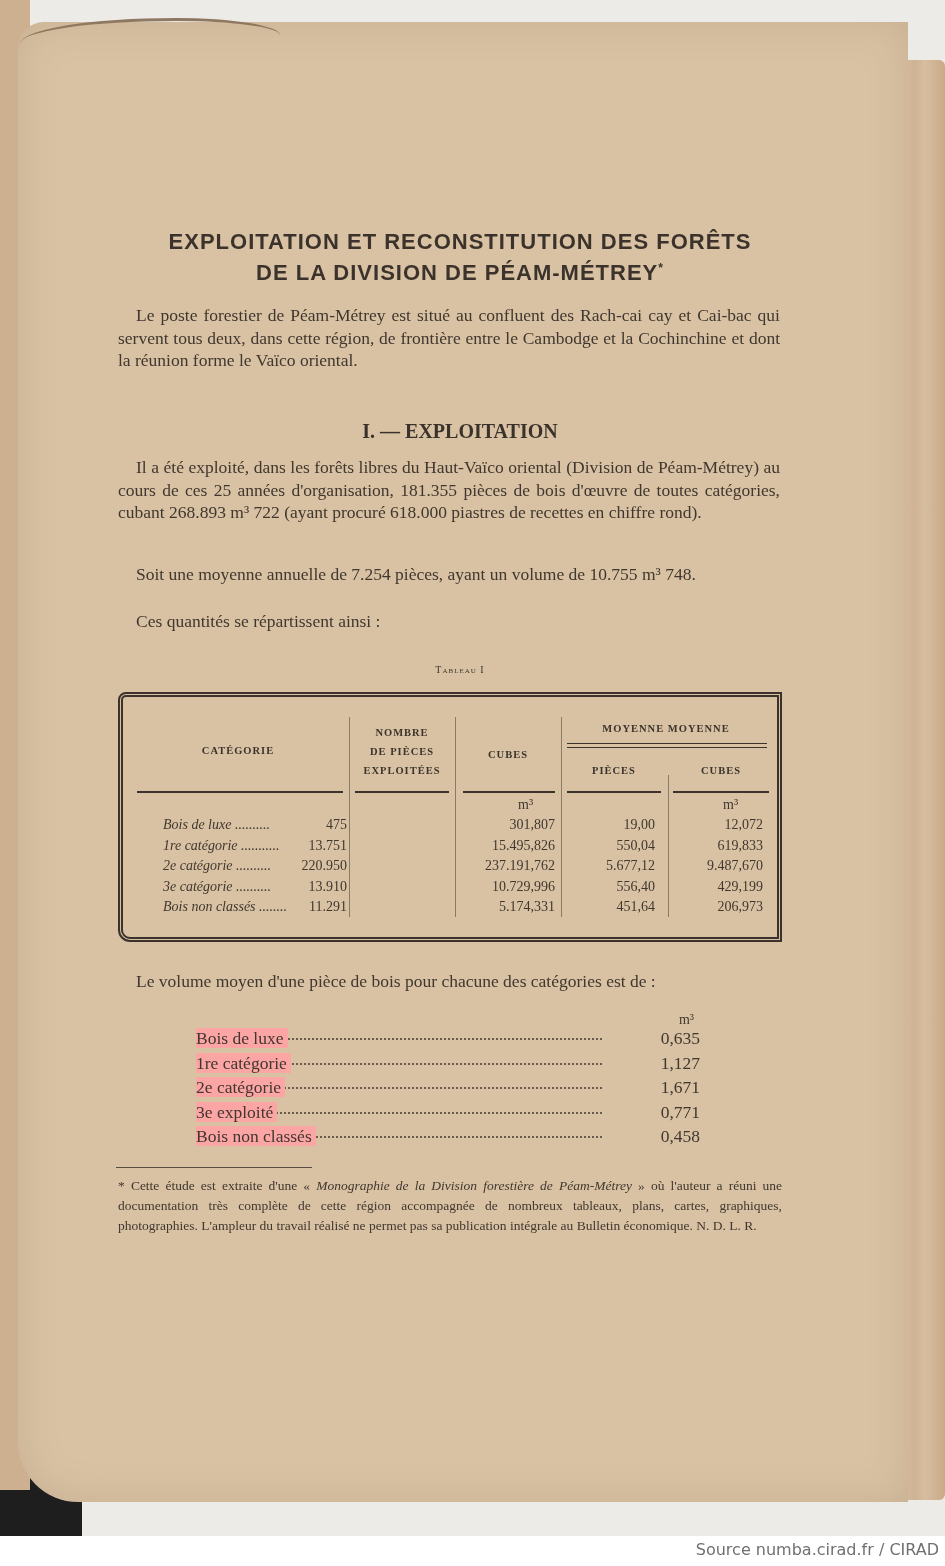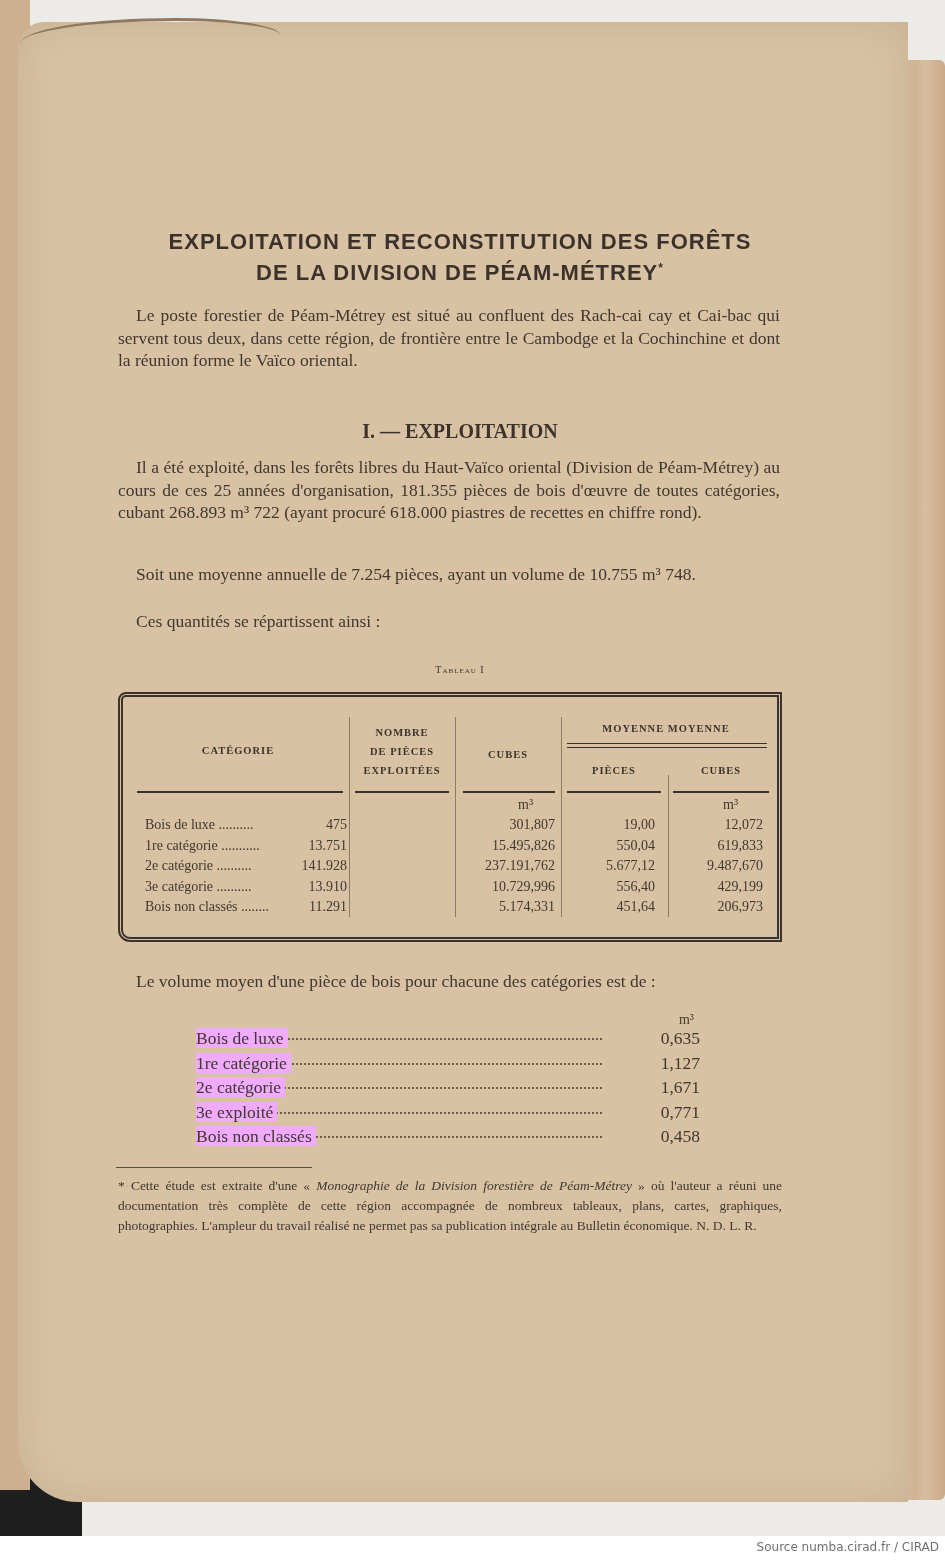--- a/index.html
+++ b/index.html
@@ -72,50 +72,50 @@
     position: absolute; font-size: 10.5px; letter-spacing: 1px; color: #3b332b;
     text-align: center; line-height: 19px; font-weight: bold;
   }
   .hrule { position: absolute; height: 2px; background: #3b332b; }
   .unit { position: absolute; font-size: 14px; color: #40372e; }
   .trow {
     position: absolute; left: 0; width: 100%; height: 20px; font-size: 14px;
     color: #40372e;
   }
   .trow span { position: absolute; top: 0; }
-  .cat { left: 22px; }
+  .cat { left: 40px; font-style: italic; }
   .num { text-align: right; }
   .c1 { right: 430px; }
   .c2 { right: 222px; width: 120px; }
   .c3 { right: 122px; }
   .c4 { right: 14px; }
   .vol-intro { top: 970px; }
   .vol-list {
     position: absolute; left: 196px; top: 1012px; width: 510px;
   }
   .vol-unit { position: absolute; right: 12px; top: 0; font-size: 14px; color: #40372e; }
   .vol-row {
     position: absolute; left: 0; width: 510px; height: 24px; font-size: 17.5px; color: #40372e;
   }
   .vol-row .lab { position: absolute; left: 0; }
   .vol-row .val { position: absolute; right: 6px; }
   .vol-row .dots {
     position: absolute; left: 0; right: 104px; top: 10px; border-bottom: 2px dotted #6a5c4c;
     z-index: 0;
   }
-  .vol-row .lab span { background: #f0abfc; padding-right: 4px; position: relative; z-index: 1; }
+  .vol-row .lab span { background: #fca5a5; padding-right: 4px; position: relative; z-index: 1; }
   .fn-rule { position: absolute; left: 116px; top: 1167px; width: 196px; height: 1px; background: #5a4e42; }
   .footnote {
     position: absolute; left: 118px; top: 1176px; width: 664px;
     font-size: 13.5px; line-height: 20px; text-align: justify; color: #40372e;
   }
   .footnote i { font-style: italic; }
   .source {
     position: absolute; right: 6px; top: 1540px;
-    font-family: "DejaVu Sans", sans-serif; font-size: 12px; color: #707070;
+    font-family: "DejaVu Sans", sans-serif; font-size: 16px; color: #707070;
   }
 </style>
 </head>
 <body>
 
 <div class="scan"></div>
 <div class="binding"></div>
 <div class="prev-page"></div>
 <div class="page-stack"></div>
 <div class="page"></div>
@@ -174,21 +174,21 @@
       </div>
       <div class="trow" style="top: 140.5px;">
         <span class="cat">1re catégorie ...........</span>
         <span class="num c1">13.751</span>
         <span class="num c2">15.495,826</span>
         <span class="num c3">550,04</span>
         <span class="num c4">619,833</span>
       </div>
       <div class="trow" style="top: 161px;">
         <span class="cat">2e catégorie ..........</span>
-        <span class="num c1">141.928</span>
+        <span class="num c1">220.950</span>
         <span class="num c2">237.191,762</span>
         <span class="num c3">5.677,12</span>
         <span class="num c4">9.487,670</span>
       </div>
       <div class="trow" style="top: 181.5px;">
         <span class="cat">3e catégorie ..........</span>
         <span class="num c1">13.910</span>
         <span class="num c2">10.729,996</span>
         <span class="num c3">556,40</span>
         <span class="num c4">429,199</span>

